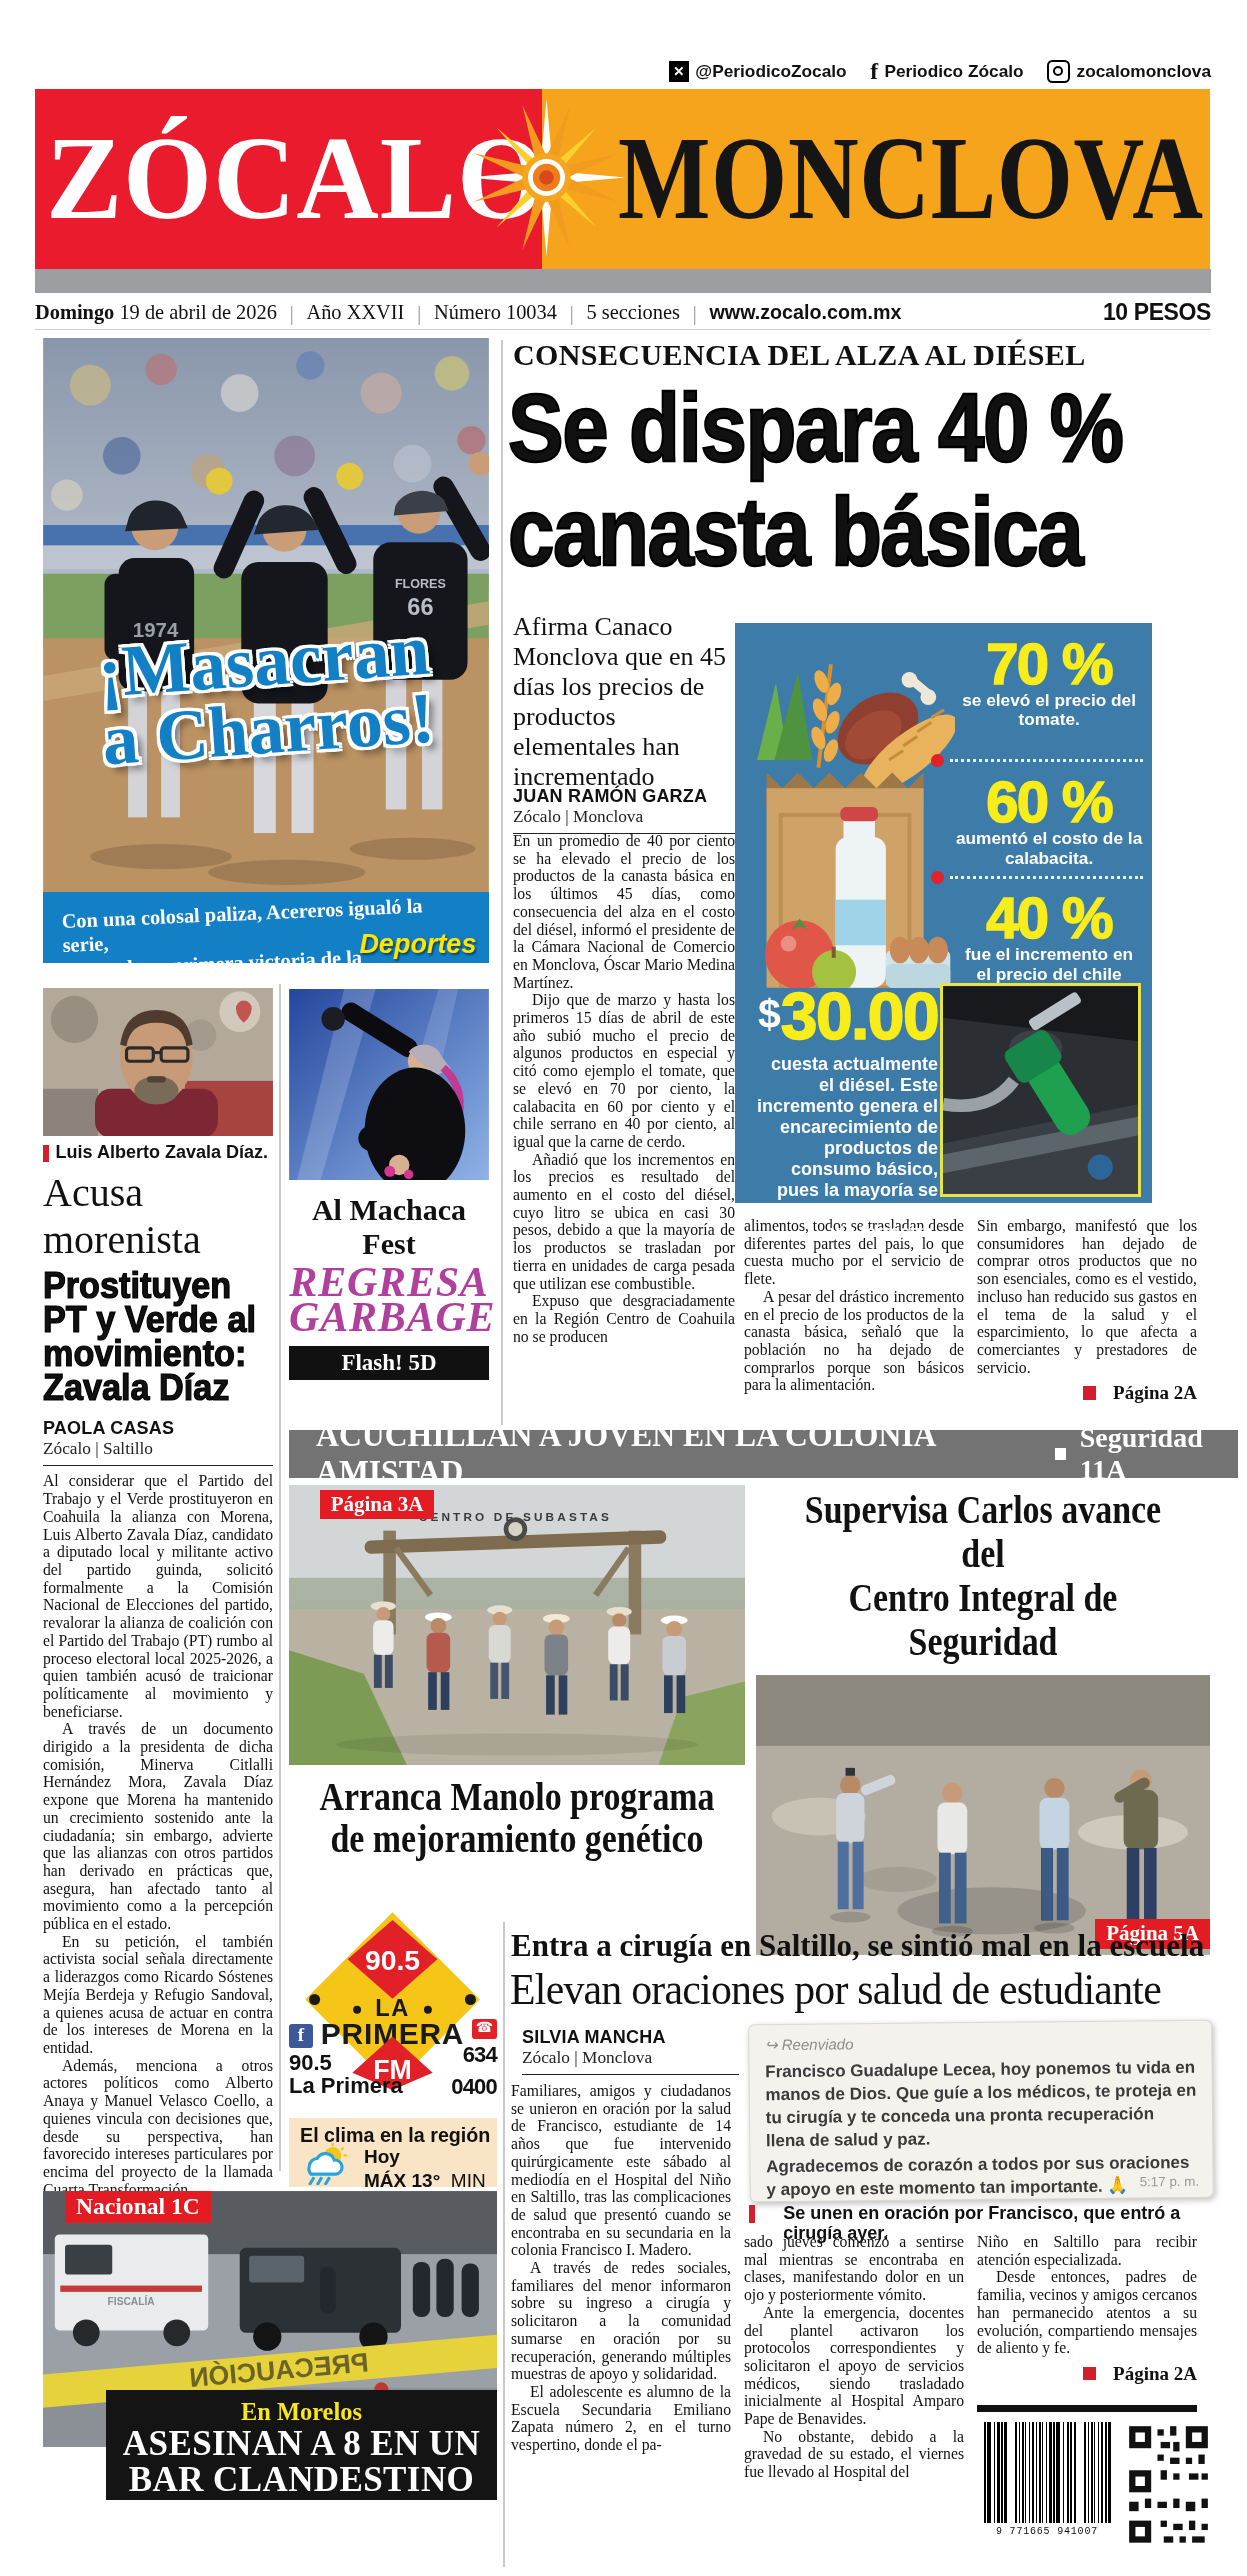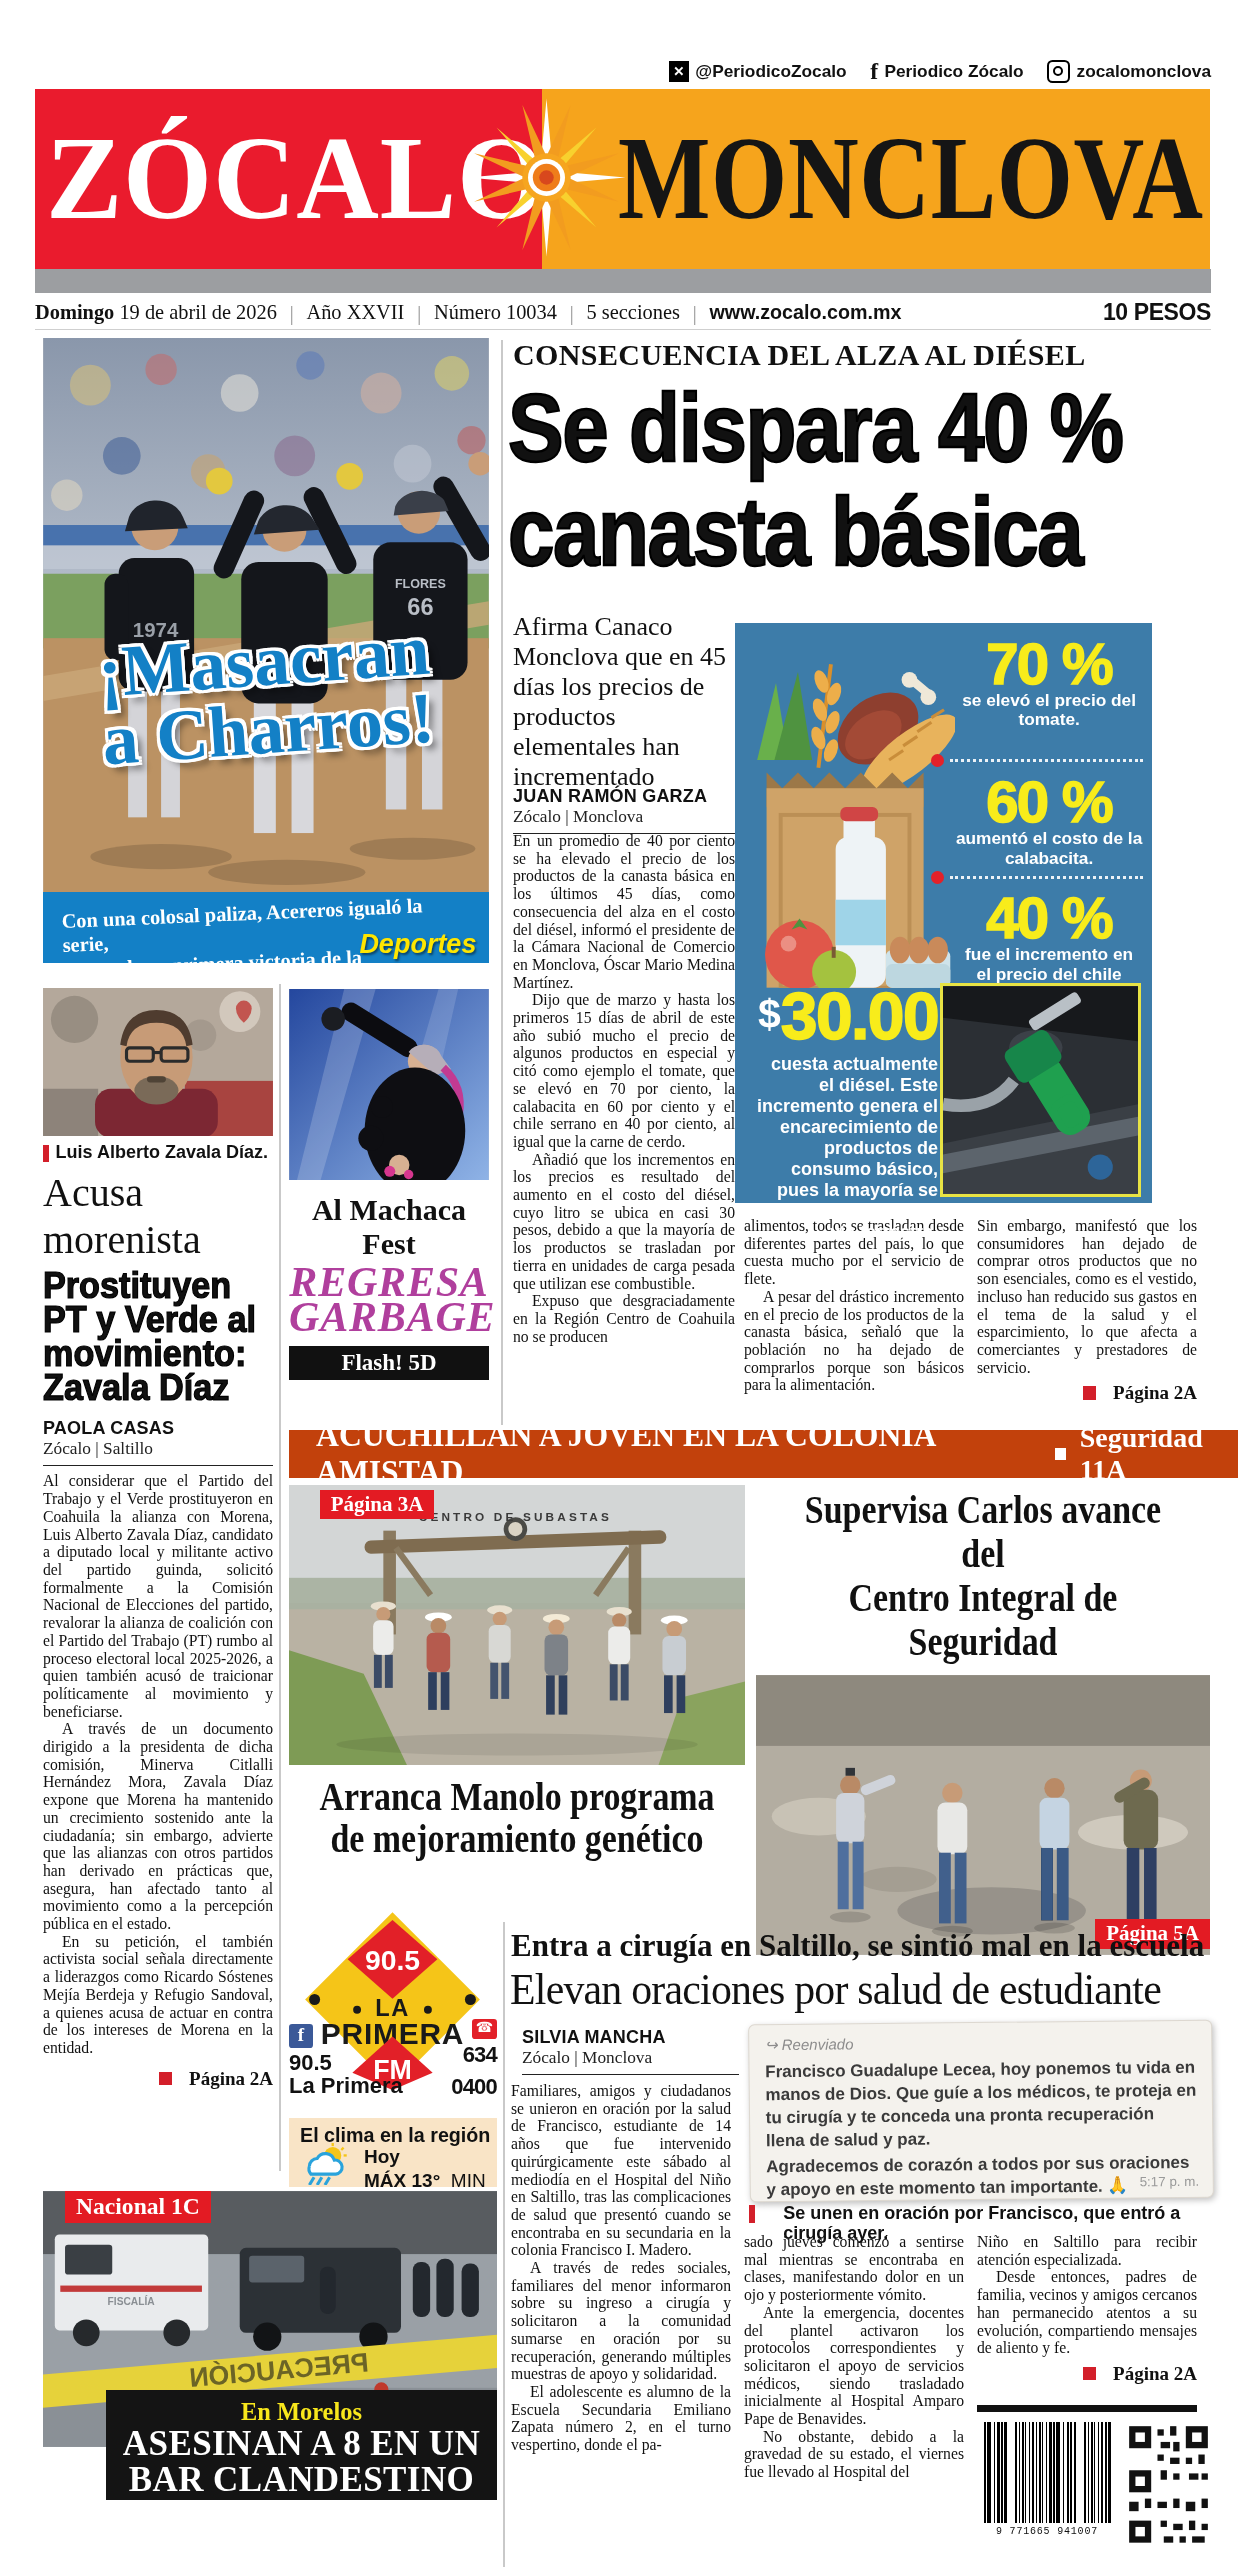--- a/index.html
+++ b/index.html
@@ -55,21 +55,21 @@
   .info{background:#3d7ca9;}
   .stat-pct{font-family:"Liberation Sans",sans-serif;font-weight:bold;color:#f8ec1b;font-size:58px;
             line-height:55px;letter-spacing:-1.6px;-webkit-text-stroke:1.6px #f8ec1b;}
   .stat-lbl{font-family:"Liberation Sans",sans-serif;font-weight:bold;color:#fff;font-size:17.3px;line-height:19.7px;}
   .dotline{display:flex;align-items:center;}
   .dotline .rd{width:13.4px;height:13.4px;border-radius:50%;background:#e32129;}
   .dotline .dl{flex:1;border-top:3.1px dotted rgba(255,255,255,.9);margin-left:6.3px;height:0;}
 
   .redlabel{background:#e31b23;color:#fff;font-family:"Liberation Serif",serif;font-weight:bold;
             font-size:21px;padding:2.4px 11px;display:inline-block;}
-  .banner{background:#c2410c;color:#fff;display:flex;align-items:center;gap:14px;padding-left:27px;}
+  .banner{background:#737373;color:#fff;display:flex;align-items:center;gap:14px;padding-left:27px;}
   .slab-head{font-family:"Liberation Serif",serif;font-weight:bold;}
 
   .photo{overflow:hidden;background:#ccc;}
   .photo svg{display:block;}
 
   .capbar{display:flex;align-items:flex-start;gap:6.3px;}
   .capbar .rb{width:6.3px;height:17.3px;background:#d31f2a;margin-top:2.4px;flex:none;}
   .capbar .ct{font-family:"Liberation Sans",sans-serif;font-weight:bold;font-size:18px;line-height:20.4px;}
 
   
@@ -406,20 +406,21 @@
          transform:scaleX(.95);transform-origin:0 50%;">Prostituyen<br>PT y Verde al<br>movimiento:<br>Zavala Díaz</div>
     <div style="margin-top:12.6px;">
       <div class="byl-n">PAOLA CASAS</div>
       <div class="byl-l">Zócalo | Saltillo</div>
       <div class="hrule" style="margin-top:6.3px;"></div>
     </div>
     <div class="bodytext just" style="margin-top:6.3px;">
       <p>Al considerar que el Partido del Trabajo y el Verde prostituyeron en Coahuila la alianza con Morena, Luis Alberto Zavala Díaz, candidato a diputado local y militante activo del partido guinda, solicitó formalmente a la Comisión Nacional de Elecciones del partido, revalorar la alianza de coalición con el Partido del Trabajo (PT) rumbo al proceso electoral local 2025-2026, a quien también acusó de traicionar políticamente al movimiento y beneficiarse.</p>
       <p>A través de un documento dirigido a la presidenta de dicha comisión, Minerva Citlalli Hernández Mora, Zavala Díaz expone que Morena ha mantenido un crecimiento sostenido ante la ciudadanía; sin embargo, advierte que las alianzas con otros partidos han derivado en prácticas que, asegura, han afectado tanto al movimiento como a la percepción pública en el estado.</p>
       <p>En su petición, el también activista social señala directamente a liderazgos como Ricardo Sóstenes Mejía Berdeja y Refugio Sandoval, a quienes acusa de actuar en contra de los intereses de Morena en la entidad.</p>
+      <p>Además, menciona a otros actores políticos como Alberto Anaya y Manuel Velasco Coello, a quienes vincula con decisiones que, desde su perspectiva, han favorecido intereses particulares por encima del proyecto de la llamada Cuarta Transformación.</p>
     </div>
     <div class="pgref" style="margin-top:11px;">
       <span class="sq"></span>
       <span>Página 2A</span>
     </div>
   </div>
 
   <div class="ab" style="left:289px;top:989px;width:200px;">
     <div class="photo" style="width:200px;height:191px;">
       <svg width="200" height="191" viewBox="0 0 254 243">

